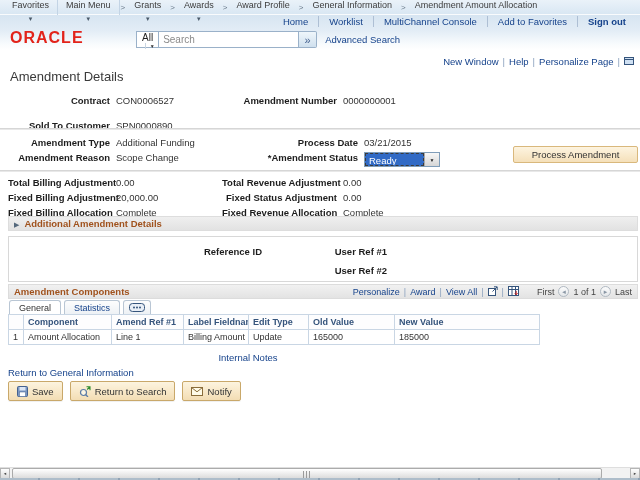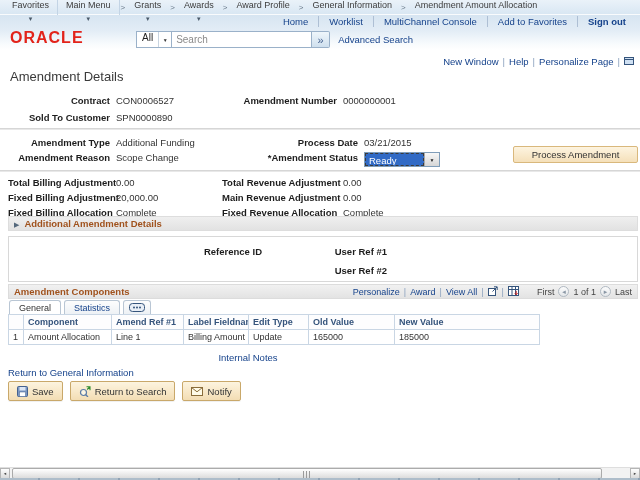--- a/index.html
+++ b/index.html
@@ -20,21 +20,21 @@
 
   .util-row { position:absolute; top:16px; right:4px; display:flex; align-items:center; font-size:9.5px; }
   .util-link { color:#15428b; padding:0 10px; white-space:nowrap; cursor:pointer; }
   .util-link + .util-link { border-left:1px solid #aebfd4; }
   .util-link.strong { font-weight:bold; }
 
   .oracle-logo { position:absolute; top:29px; left:10px; font-size:16px; font-weight:bold; color:#e2231a;
     letter-spacing:1px; font-family:"Liberation Sans",sans-serif; }
 
   .search-box { position:absolute; top:31px; left:136px; height:17px; display:flex; align-items:stretch; }
-  .scope { display:flex; align-items:flex-start; border:1px solid #9ab1c9; background:#fff; }
+  .scope { display:flex; align-items:flex-end; border:1px solid #9ab1c9; background:#fff;flex-direction:column; }
   .scope-text { padding:0 5px; color:#222; }
   .scope-arrow { width:13px; height:100%; border-left:1px solid #c8d4e0; display:grid; place-items:center; }
   .scope-arrow::before { content:"▼"; font-size:5px; color:#333; }
   .search-input { width:140px; border:1px solid #9ab1c9; border-left:none; padding:0 4px; font-size:10px; color:#333;
     font-family:"Liberation Sans",sans-serif; }
   .search-input::placeholder { color:#8a8a8a; opacity:1; }
   .go-btn { width:18px; border:1px solid #9ab1c9; border-left:none; background:linear-gradient(#eff6fb,#cfe0ee);
     color:#44618f; font-size:11px; display:grid; place-items:center; cursor:pointer; border-radius:0 2px 2px 0; }
   .adv-link { margin-left:8px; align-self:center; color:#15428b; cursor:pointer; white-space:nowrap; }
 
@@ -205,21 +205,21 @@
   </div>
 
   <div class="page-title">Amendment Details</div>
 
   <div class="frow" style="top:95px">
     <span class="l-lab">Contract</span>
     <span class="l-val">CON0006527</span>
     <span class="r-lab">Amendment Number</span>
     <span class="r-val">0000000001</span>
   </div>
-  <div class="frow" style="top:112px">
+  <div class="frow" style="top:120px">
     <span class="l-lab">Sold To Customer</span>
     <span class="l-val">SPN0000890</span>
   </div>
 
   <div class="hr-line" style="top:128px"></div>
 
   <div class="frow" style="top:137px">
     <span class="l-lab">Amendment Type</span>
     <span class="l-val">Additional Funding</span>
     <span class="r-lab wide">Process Date</span>
@@ -240,21 +240,21 @@
 
   <div class="frow" style="top:177px">
     <span class="l-lab">Total Billing Adjustment</span>
     <span class="l-val">0.00</span>
     <span class="r-lab">Total Revenue Adjustment</span>
     <span class="r-val">0.00</span>
   </div>
   <div class="frow" style="top:192px">
     <span class="l-lab">Fixed Billing Adjustment</span>
     <span class="l-val">20,000.00</span>
-    <span class="r-lab">Main Revenue Adjustment</span>
+    <span class="r-lab">Fixed Status Adjustment</span>
     <span class="r-val">0.00</span>
   </div>
   <div class="frow" style="top:207px">
     <span class="l-lab">Fixed Billing Allocation</span>
     <span class="l-val">Complete</span>
     <span class="r-lab">Fixed Revenue Allocation</span>
     <span class="r-val">Complete</span>
   </div>
 
   <div class="addl-bar">

